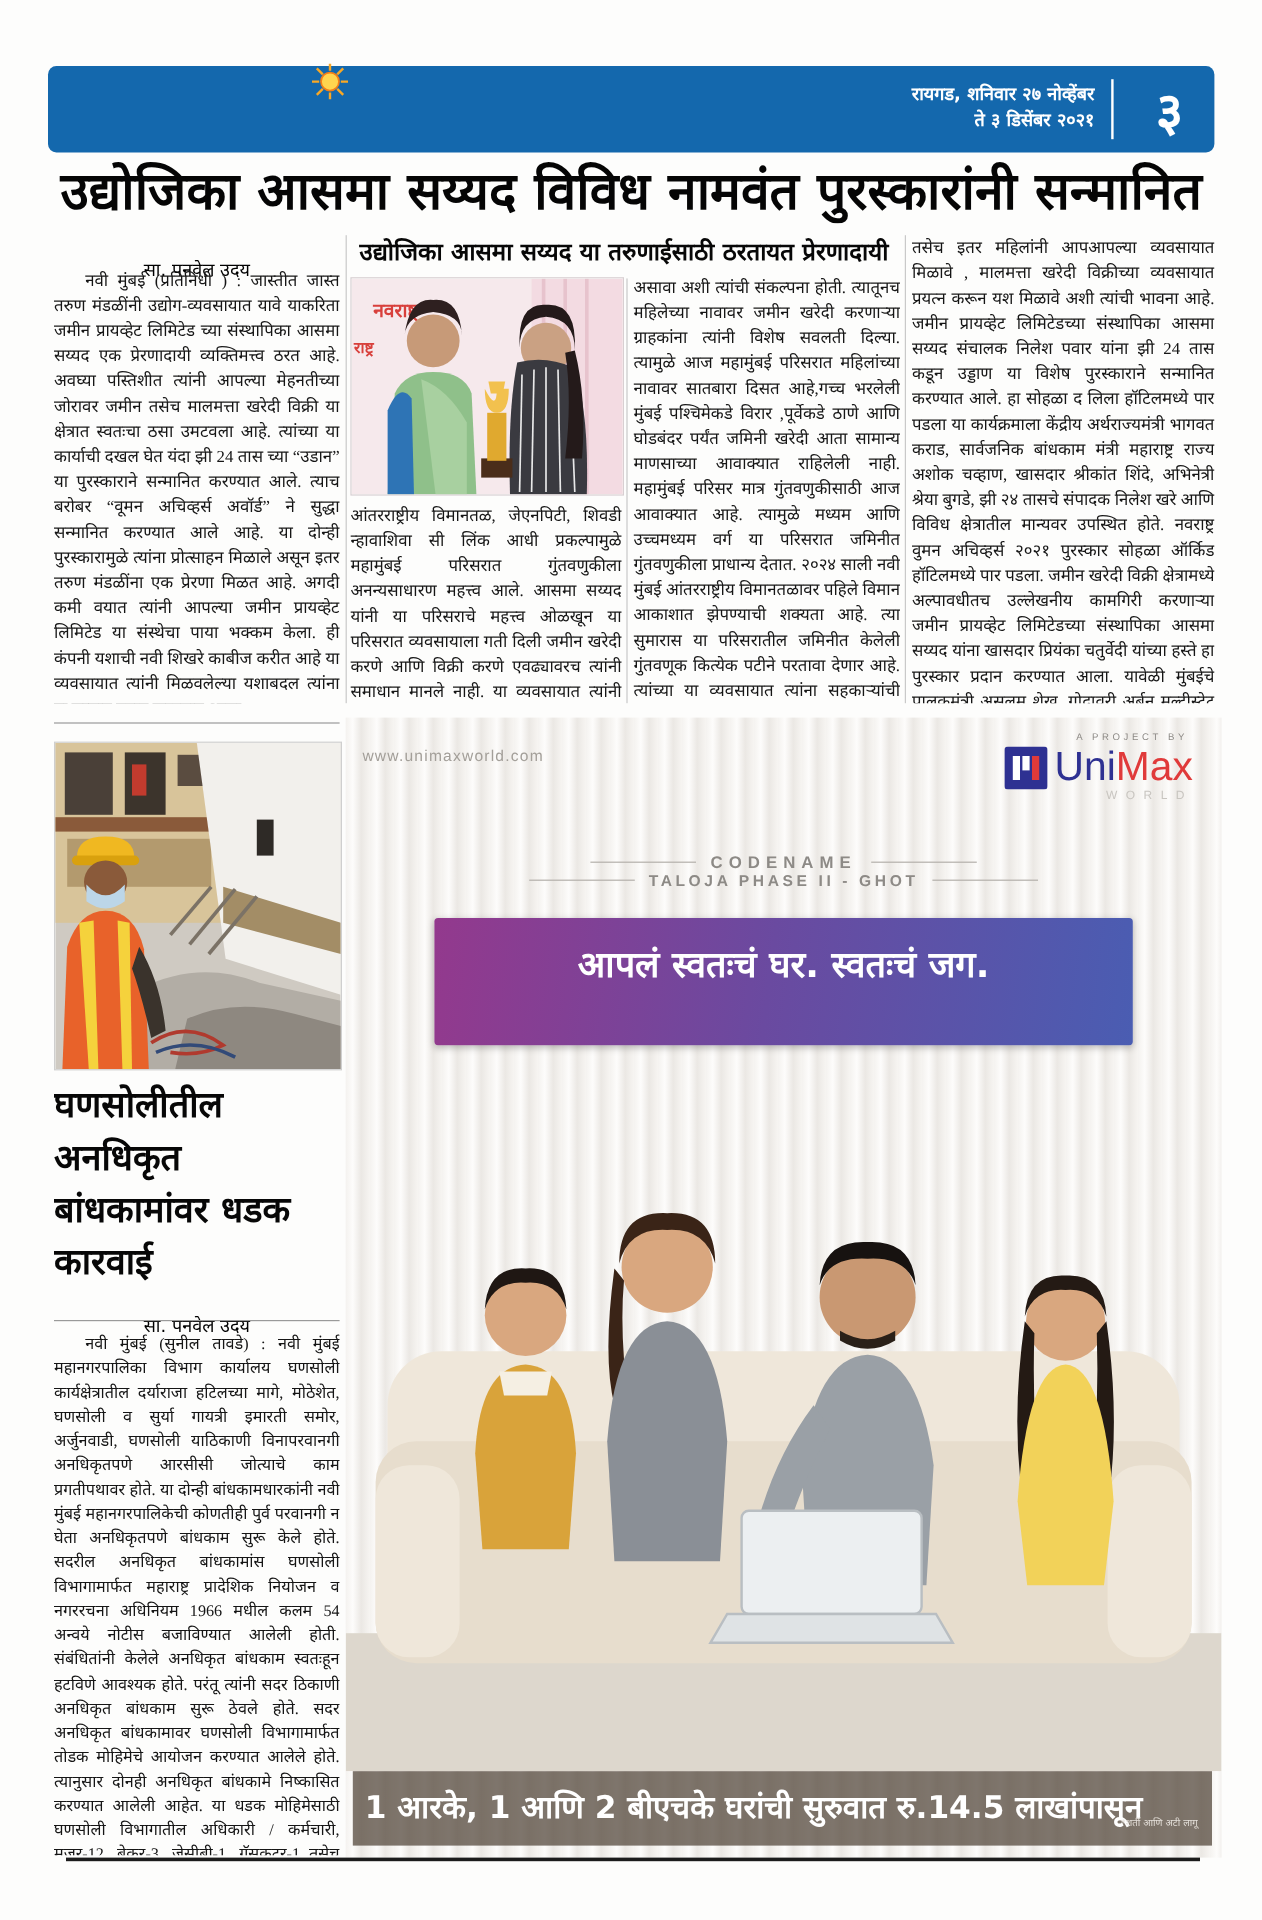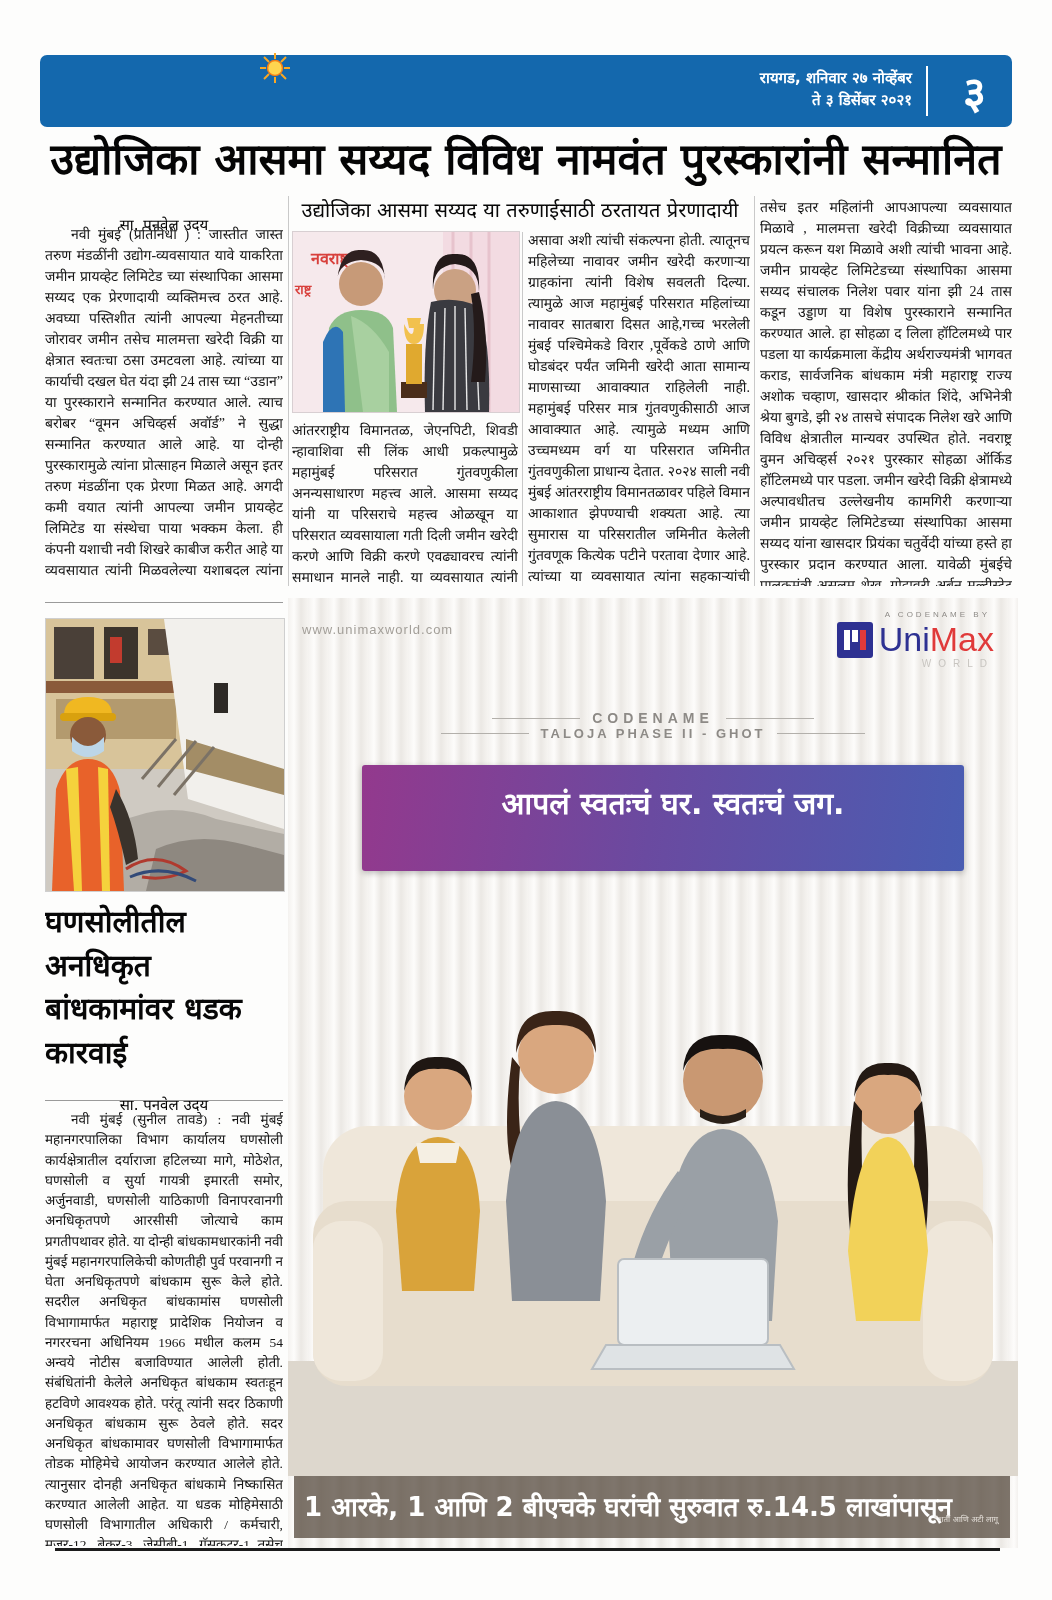--- a/index.html
+++ b/index.html
@@ -23,21 +23,21 @@
   .byline{font-family:"DejaVu Sans",sans-serif;font-weight:normal;font-size:15px;text-align:center;color:#000;margin-top:16px;}
   .byline1{left:45px;top:198px;width:238px;}
   .colbody{font-size:14px;line-height:1.5;text-align:justify;overflow:hidden;color:#151515;}
   .col1{left:45px;top:224px;width:238px;height:362px;}
   .col1 .p{text-indent:26px;}
   .vline{width:1px;background:#c9c9c9;}
   .v1{left:288px;top:196px;height:390px;}
   .v2{left:522px;top:232px;height:354px;}
   .v3{left:754px;top:196px;height:390px;}
   .subhead{left:292px;top:196px;width:456px;height:30px;font-family:"DejaVu Sans",sans-serif;
-           font-weight:normal;font-size:20px;text-align:center;white-space:nowrap;overflow:hidden;color:#070707;}
+           font-weight:bold;font-size:20px;text-align:center;white-space:nowrap;overflow:hidden;color:#070707;}
   .award-photo{left:292px;top:231px;width:226px;height:180px;overflow:hidden;border:1px solid #d8cfd2;}
   .col2{left:292px;top:420px;width:226px;height:166px;}
   .col3{left:528px;top:230px;width:222px;height:356px;}
   .col4{left:760px;top:197px;width:252px;height:389px;}
 
   
   .ad{left:288px;top:598px;width:730px;height:950px;overflow:hidden;
       background:repeating-linear-gradient(90deg,#f4f2ef 0px,#fdfcfb 6px,#ebe8e4 13px,#f6f4f1 20px);}
   .ad-web{left:14px;top:24px;color:#a39f99;font-family:"Liberation Sans",sans-serif;font-size:13px;letter-spacing:1px;}
   .ad-projectby{right:28px;top:12px;color:#8d8a86;font-family:"Liberation Sans",sans-serif;font-size:8px;letter-spacing:3px;}
@@ -50,21 +50,21 @@
   .codename-wrap{left:0;top:112px;width:730px;text-align:center;font-family:"Liberation Sans",sans-serif;}
   .rule-row{display:flex;align-items:center;justify-content:center;}
   .rule-row .rl{width:88px;height:1px;background:#b3b0ab;margin:0 12px;}
   .codename-label{color:#8d8a86;font-size:14px;letter-spacing:5px;font-weight:bold;}
   .pg-name{font-size:44px;font-weight:bold;letter-spacing:1px;margin:6px 0 8px 0;}
   .pg-1{color:#3a3f7c;}
   .pg-2{color:#d8403c;}
   .loc-label{color:#8d8a86;font-size:13px;letter-spacing:3px;font-weight:bold;}
   .ad-banner{left:74px;top:167px;width:582px;height:106px;border-radius:3px;
              background:linear-gradient(97deg,#93398d 0%,#6a4aa0 48%,#4a5db2 100%);
-             color:#fff;text-align:center;box-shadow:0 2px 6px rgba(0,0,0,.25);padding-left:20px;}
+             color:#fff;text-align:center;box-shadow:0 2px 6px rgba(0,0,0,.25);}
   .banner-main{font-family:"DejaVu Sans",sans-serif;font-weight:bold;font-size:30px;margin-top:17px;}
   .banner-sub{font-family:"DejaVu Sans",sans-serif;font-size:17px;margin-top:7px;}
   .family-scene{left:0;top:273px;width:730px;height:605px;}
   .offer-strip{left:6px;top:878px;width:716px;height:62px;background:rgba(82,70,58,.74);color:#fff;
                font-family:"DejaVu Sans",sans-serif;font-weight:bold;font-size:26px;line-height:62px;
                padding-left:10px;box-sizing:border-box;white-space:nowrap;overflow:hidden;}
   .offer-disc{right:12px;top:40px;font-size:8px;font-weight:normal;line-height:1;color:#e5e0da;}
 
   
   .thin-rule{height:1px;background:#9a9a9a;}
@@ -159,21 +159,21 @@
   </div>
 
   <div class="abs colbody col2">आंतरराष्ट्रीय विमानतळ, जेएनपिटी, शिवडी न्हावाशिवा सी लिंक आधी प्रकल्पामुळे महामुंबई परिसरात गुंतवणुकीला अनन्यसाधारण महत्त्व आले. आसमा सय्यद यांनी या परिसराचे महत्त्व ओळखून या परिसरात व्यवसायाला गती दिली जमीन खरेदी करणे आणि विक्री करणे एवढ्यावरच त्यांनी समाधान मानले नाही. या व्यवसायात त्यांनी नवनव्या संकल्पना आणल्या आणि त्या यशस्वी केल्या महिलेच्या नावावर सातबारा</div>
 
   <div class="abs colbody col3">असावा अशी त्यांची संकल्पना होती. त्यातूनच महिलेच्या नावावर जमीन खरेदी करणाऱ्या ग्राहकांना त्यांनी विशेष सवलती दिल्या. त्यामुळे आज महामुंबई परिसरात महिलांच्या नावावर सातबारा दिसत आहे,गच्च भरलेली मुंबई पश्चिमेकडे विरार ,पूर्वेकडे ठाणे आणि घोडबंदर पर्यंत जमिनी खरेदी आता सामान्य माणसाच्या आवाक्यात राहिलेली नाही. महामुंबई परिसर मात्र गुंतवणुकीसाठी आज आवाक्यात आहे. त्यामुळे मध्यम आणि उच्चमध्यम वर्ग या परिसरात जमिनीत गुंतवणुकीला प्राधान्य देतात. २०२४ साली नवी मुंबई आंतरराष्ट्रीय विमानतळावर पहिले विमान आकाशात झेपण्याची शक्यता आहे. त्या सुमारास या परिसरातील जमिनीत केलेली गुंतवणूक कित्येक पटीने परतावा देणार आहे. त्यांच्या या व्यवसायात त्यांना सहकाऱ्यांची चांगली साथ लाभली. जमीनवाले चे संचालक निलेश पवार, त्यांचा सर्व कर्मचारी वर्ग ग्राहकाचे यथोचित आदर तिथे करणारी टीम हेदेखील आसमा सय्यद यांचे यशातील हिस्सेदार आहेत. या सर्वांच्या सहभागातून आणि सहकार्यातून या महिलेने यशाची शिखरे काबीज करण्यासाठी झेप घेतली आहे. आपण जे यश मिळवले</div>
 
   <div class="abs colbody col4">तसेच इतर महिलांनी आपआपल्या व्यवसायात मिळावे , मालमत्ता खरेदी विक्रीच्या व्यवसायात प्रयत्न करून यश मिळावे अशी त्यांची भावना आहे. जमीन प्रायव्हेट लिमिटेडच्या संस्थापिका आसमा सय्यद संचालक निलेश पवार यांना झी 24 तास कडून उड्डाण या विशेष पुरस्काराने सन्मानित करण्यात आले. हा सोहळा द लिला हॉटिलमध्ये पार पडला या कार्यक्रमाला केंद्रीय अर्थराज्यमंत्री भागवत कराड, सार्वजनिक बांधकाम मंत्री महाराष्ट्र राज्य अशोक चव्हाण, खासदार श्रीकांत शिंदे, अभिनेत्री श्रेया बुगडे, झी २४ तासचे संपादक निलेश खरे आणि विविध क्षेत्रातील मान्यवर उपस्थित होते. नवराष्ट्र वुमन अचिव्हर्स २०२१ पुरस्कार सोहळा ऑर्किड हॉटिलमध्ये पार पडला. जमीन खरेदी विक्री क्षेत्रामध्ये अल्पावधीतच उल्लेखनीय कामगिरी करणाऱ्या जमीन प्रायव्हेट लिमिटेडच्या संस्थापिका आसमा सय्यद यांना खासदार प्रियंका चतुर्वेदी यांच्या हस्ते हा पुरस्कार प्रदान करण्यात आला. यावेळी मुंबईचे पालकमंत्री असलम शेख, गोदावरी अर्बन मल्टीस्टेट क्रेडिट को-ऑपरेटिव सोसायटीच्या अध्यक्षा राजश्री पाटील, काँग्रेसचे मुंबई चे अध्यक्ष भाई जगताप, लेखक-कवी कौशल्य इमानदार यांच्यासह अनेक कलाकार उपस्थित होते.</div>
 
   <div class="abs ad">
     <div class="abs ad-web">www.unimaxworld.com</div>
-    <div class="abs ad-projectby">A CODENAME BY</div>
+    <div class="abs ad-projectby">A PROJECT BY</div>
     <div class="abs ad-logo">
       <div class="logo-mark">
         <svg width="36" height="36" viewBox="0 0 36 36">
           <rect width="36" height="36" rx="3" fill="#2e3192"></rect>
           <rect x="7" y="8" width="6" height="20" fill="#ffffff"></rect>
           <rect x="15" y="8" width="6" height="12" fill="#ffffff"></rect>
           <rect x="23" y="8" width="6" height="20" fill="#e03a3a"></rect>
         </svg>
       </div>
       <div>

